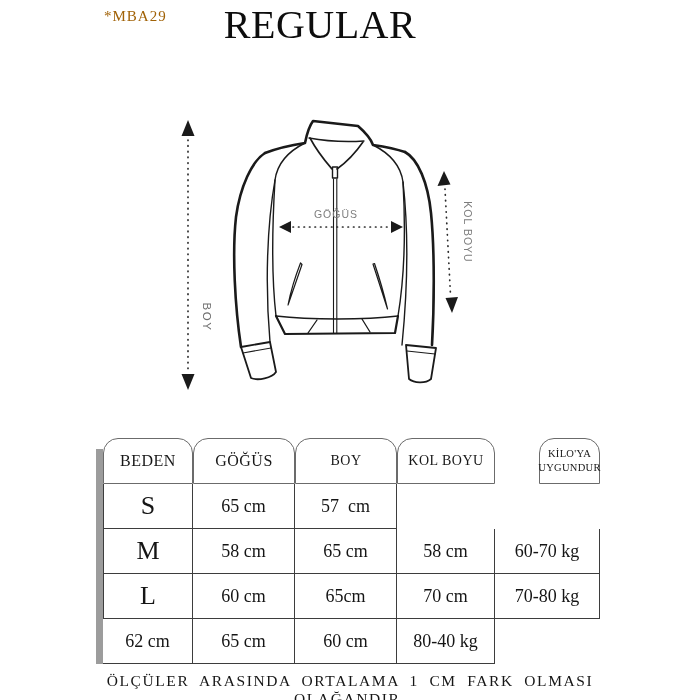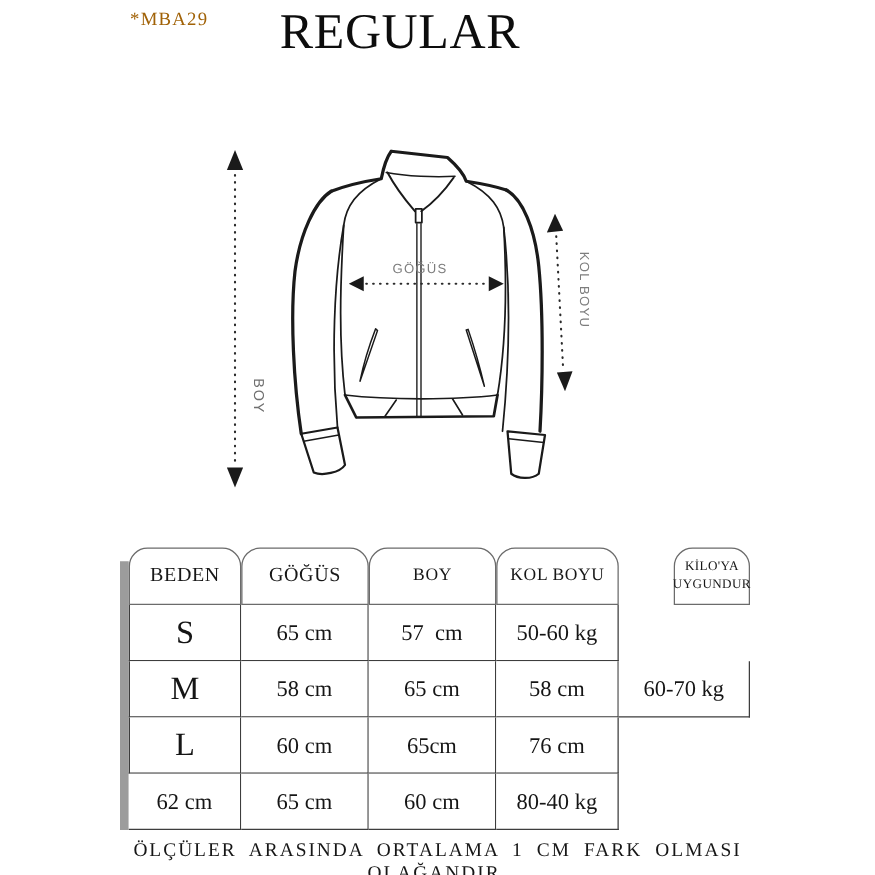--- a/index.html
+++ b/index.html
@@ -124,36 +124,36 @@
     <div class="th th-lg">GÖĞÜS</div>
     <div class="th th-md">BOY</div>
     <div class="th th-md">KOL BOYU</div>
     <div class="th th-sm">KİLO'YA UYGUNDUR</div>
   </div>
 
   <div class="trow">
     <div class="td first c-size">S</div>
     <div class="td c-val">65 cm</div>
     <div class="td c-val">57  cm</div>
-    <div class="td c-val">50-60 kg</div>
   </div>
 
   <div class="trow">
     <div class="td first c-size">M</div>
     <div class="td c-val">58 cm</div>
     <div class="td c-val">65 cm</div>
     <div class="td c-val">58 cm</div>
     <div class="td c-val">60-70 kg</div>
   </div>
 
   <div class="trow">
     <div class="td first c-size">L</div>
     <div class="td c-val">60 cm</div>
     <div class="td c-val">65cm</div>
-    <div class="td c-val">76 cm</div>
+    <div class="td c-val">70 cm</div>
+    <div class="td c-val">70-80 kg</div>
   </div>
 
   <div class="trow">
     <div class="td c-val">62 cm</div>
     <div class="td c-val">65 cm</div>
     <div class="td c-val">60 cm</div>
     <div class="td c-val">80-40 kg</div>
   </div>
 </div>
 

